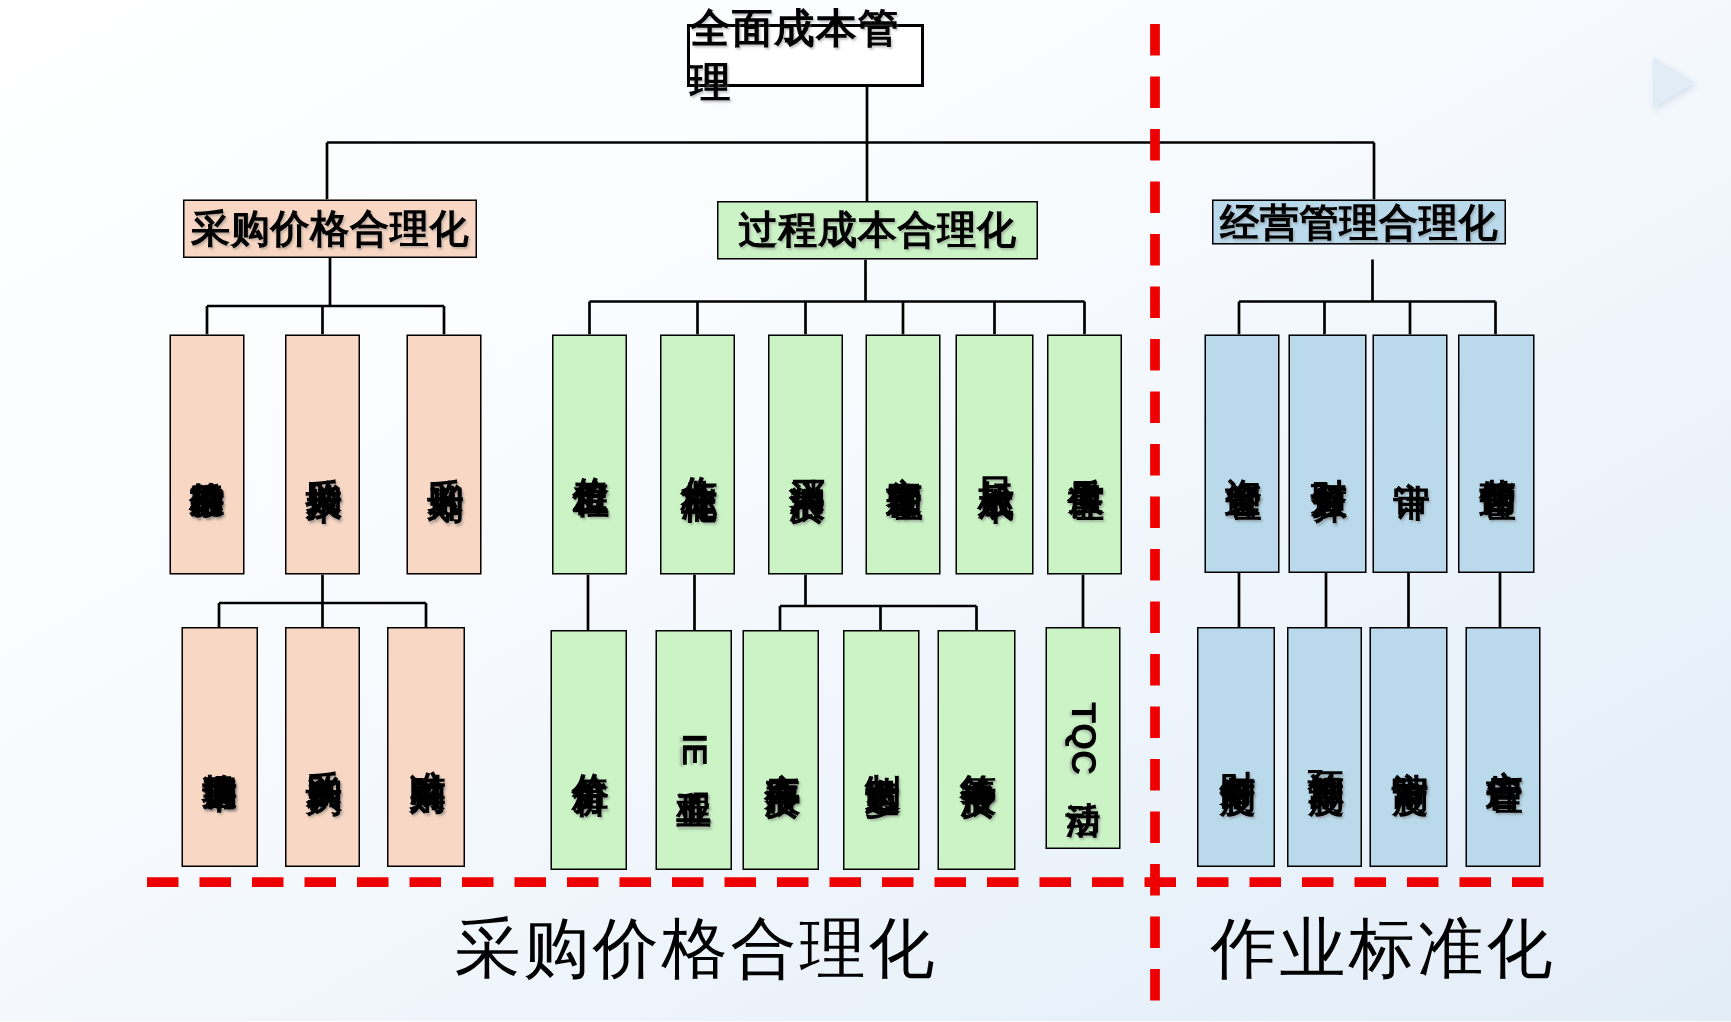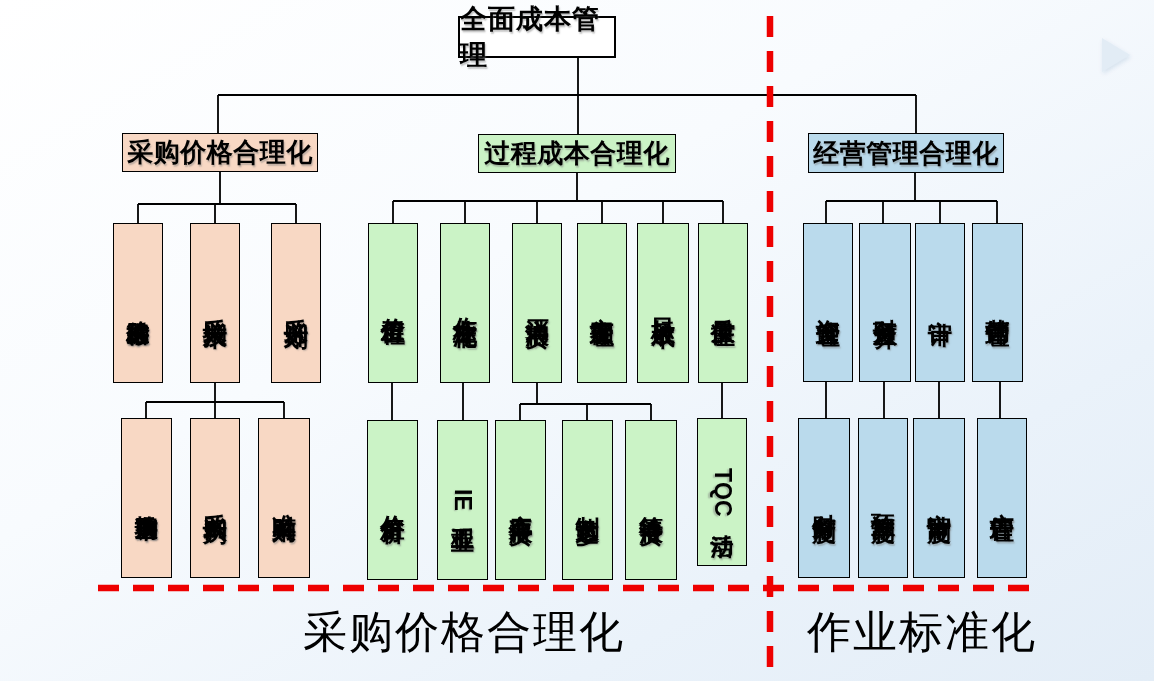--- a/index.html
+++ b/index.html
@@ -56,24 +56,24 @@
     <path fill="none" stroke="#ee0000" stroke-width="6.5" stroke-dasharray="21 14" d="M98 588 L1032 588"></path>
   </svg>
 
   <div class="box rootbox" style="left:458px;top:16px;width:158px;height:42px">
     <span>全面成本管理</span>
   </div>
 
   <div class="box hbox pink" style="left:122px;top:133px;width:196px;height:39px">
     <span>采购价格合理化</span>
   </div>
-  <div class="box hbox green" style="left:478px;top:134px;width:198px;height:39px">
+  <div class="box hbox green" style="left:478px;top:134px;width:214px;height:39px">
     <span>过程成本合理化</span>
   </div>
-  <div class="box hbox blue" style="left:808px;top:133px;width:196px;height:40px">
+  <div class="box hbox blue" style="left:808px;top:133px;width:196px;height:30px">
     <span>经营管理合理化</span>
   </div>
 
   <div class="box pink tight" style="left:113px;top:223px;width:50px;height:160px">
     <span class="vtext">采购价格标准</span>
   </div>
   <div class="box pink" style="left:190px;top:223px;width:50px;height:160px">
     <span class="vtext">采购技术</span>
   </div>
   <div class="box pink" style="left:271px;top:223px;width:50px;height:160px">

